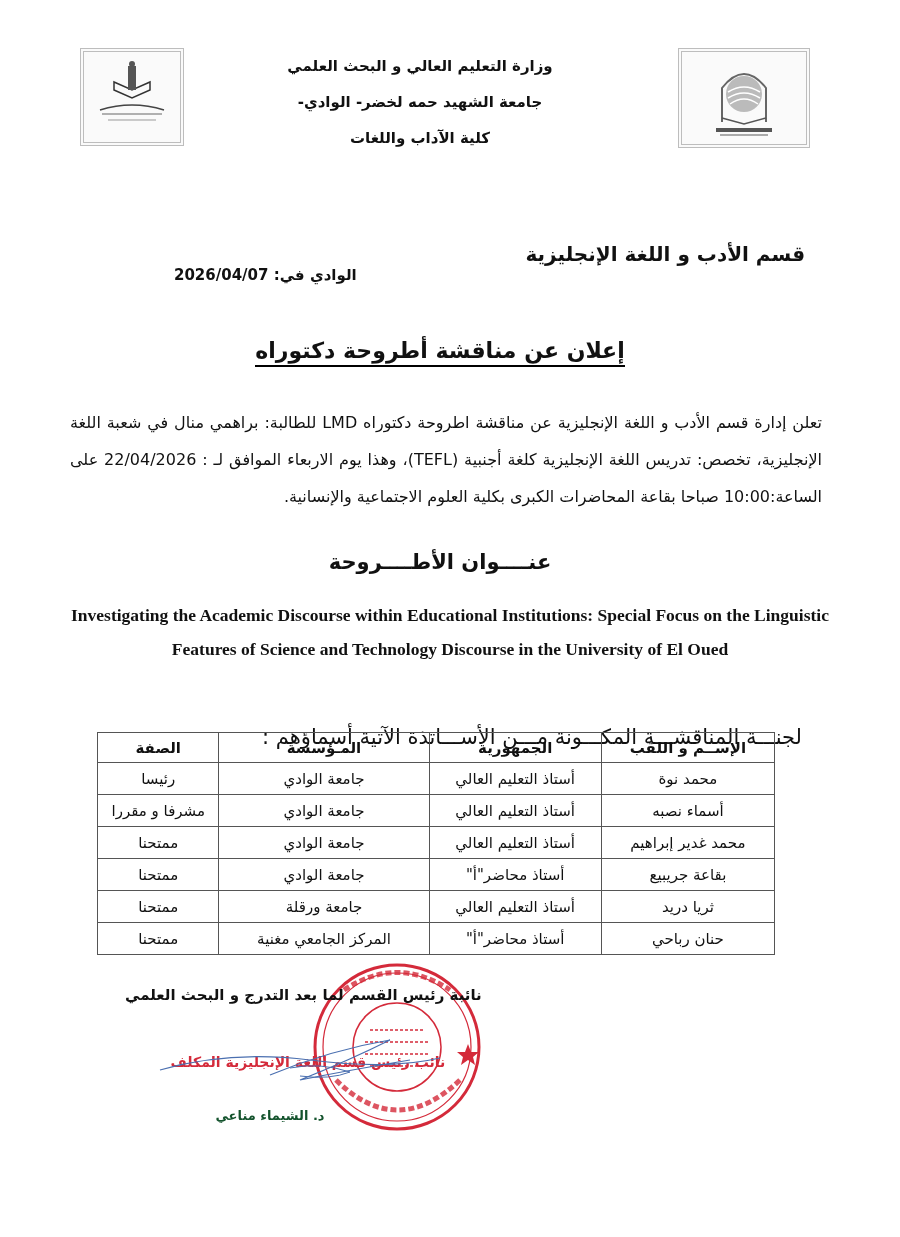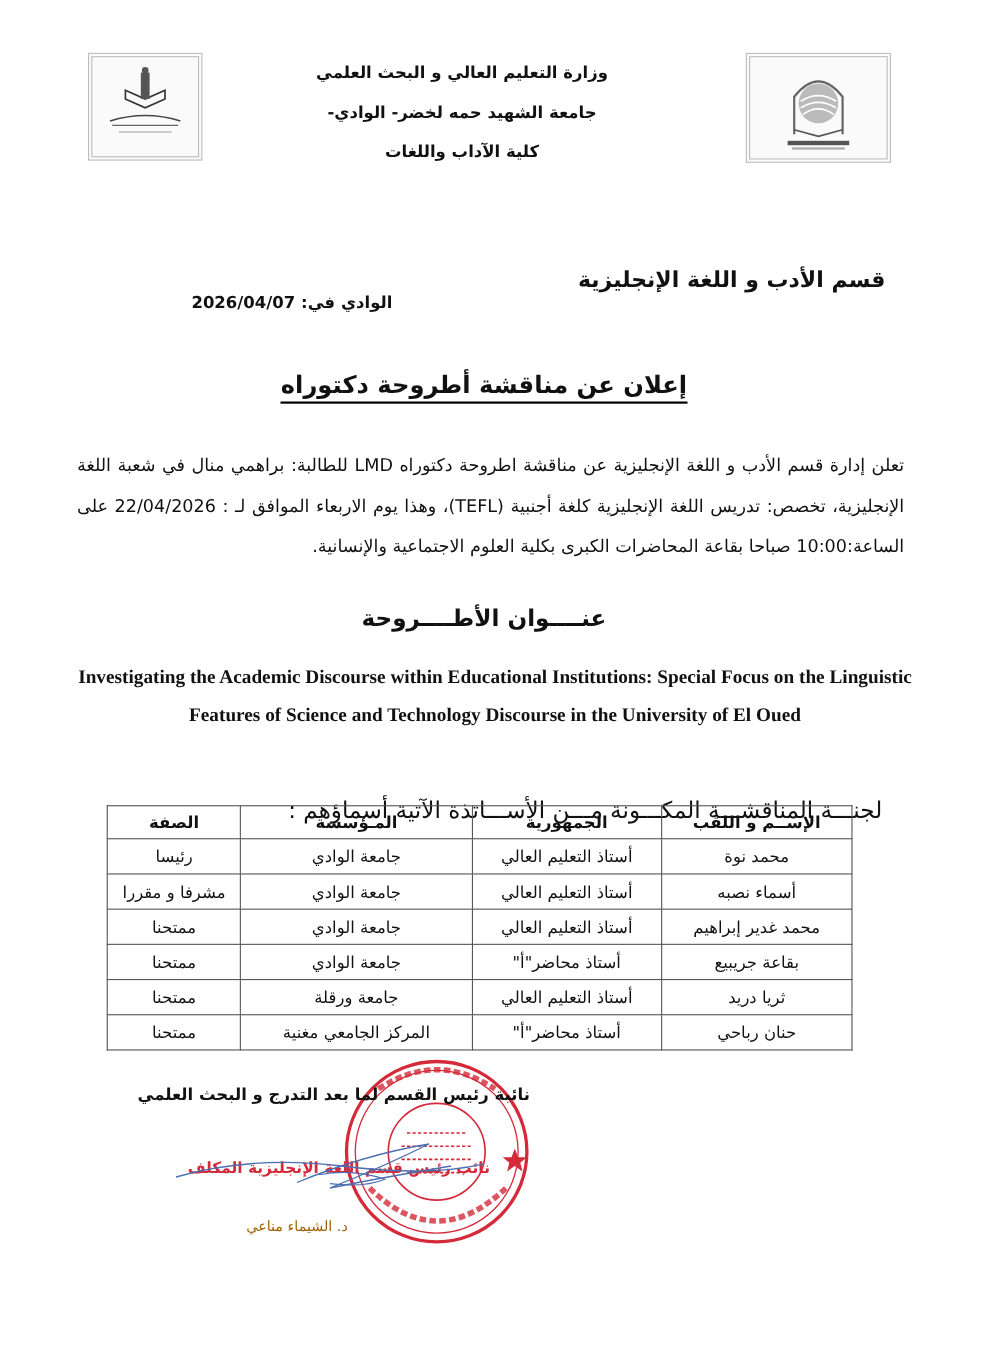--- a/index.html
+++ b/index.html
@@ -58,21 +58,21 @@
   .col-role { width: 121px; }
   .signatory {
     position: absolute; left: 125px; top: 986px; direction: rtl; font-size: 15px; font-weight: bold; z-index: 3;
   }
   .stamp-text {
     position: absolute; left: 148px; top: 1050px; direction: rtl; text-align: center; width: 320px;
     color: #d42a3a; font-weight: bold; font-size: 14px; line-height: 24px; z-index: 2;
   }
   .stamp-name {
     position: absolute; left: 200px; top: 1108px; width: 140px; text-align: center; direction: rtl;
-    color: #a16207; font-weight: normal; font-size: 13px; z-index: 2;
+    color: #14532d; font-weight: bold; font-size: 13px; z-index: 2;
   }
   .seal { position: absolute; left: 310px; top: 960px; width: 175px; height: 175px; z-index: 1; }
   .signature { position: absolute; left: 150px; top: 1030px; width: 300px; height: 60px; z-index: 4; }
 </style>
 </head>
 <body>
 
 <div class="logo-box logo-left">
   <svg width="96" height="90" viewBox="0 0 96 90">
     <path d="M30 38 L48 46 L66 38 L66 30 L48 38 L30 30 Z" fill="none" stroke="#333" stroke-width="1.5"></path>

